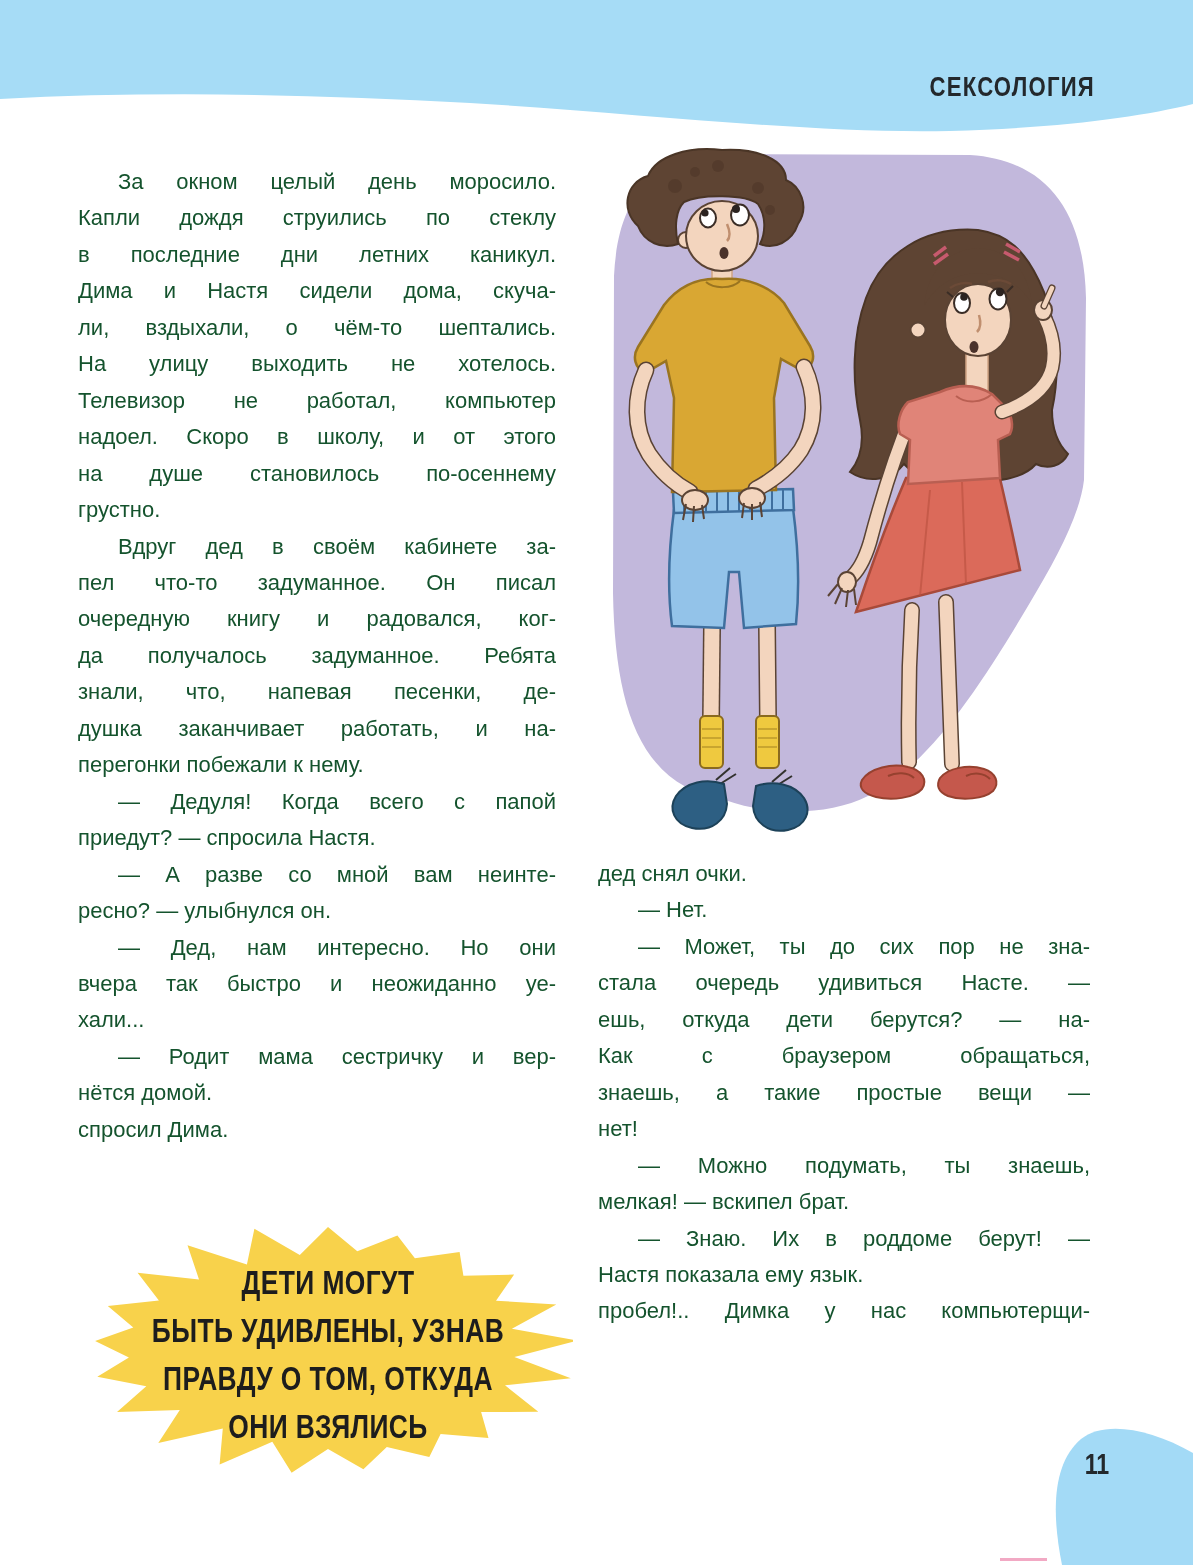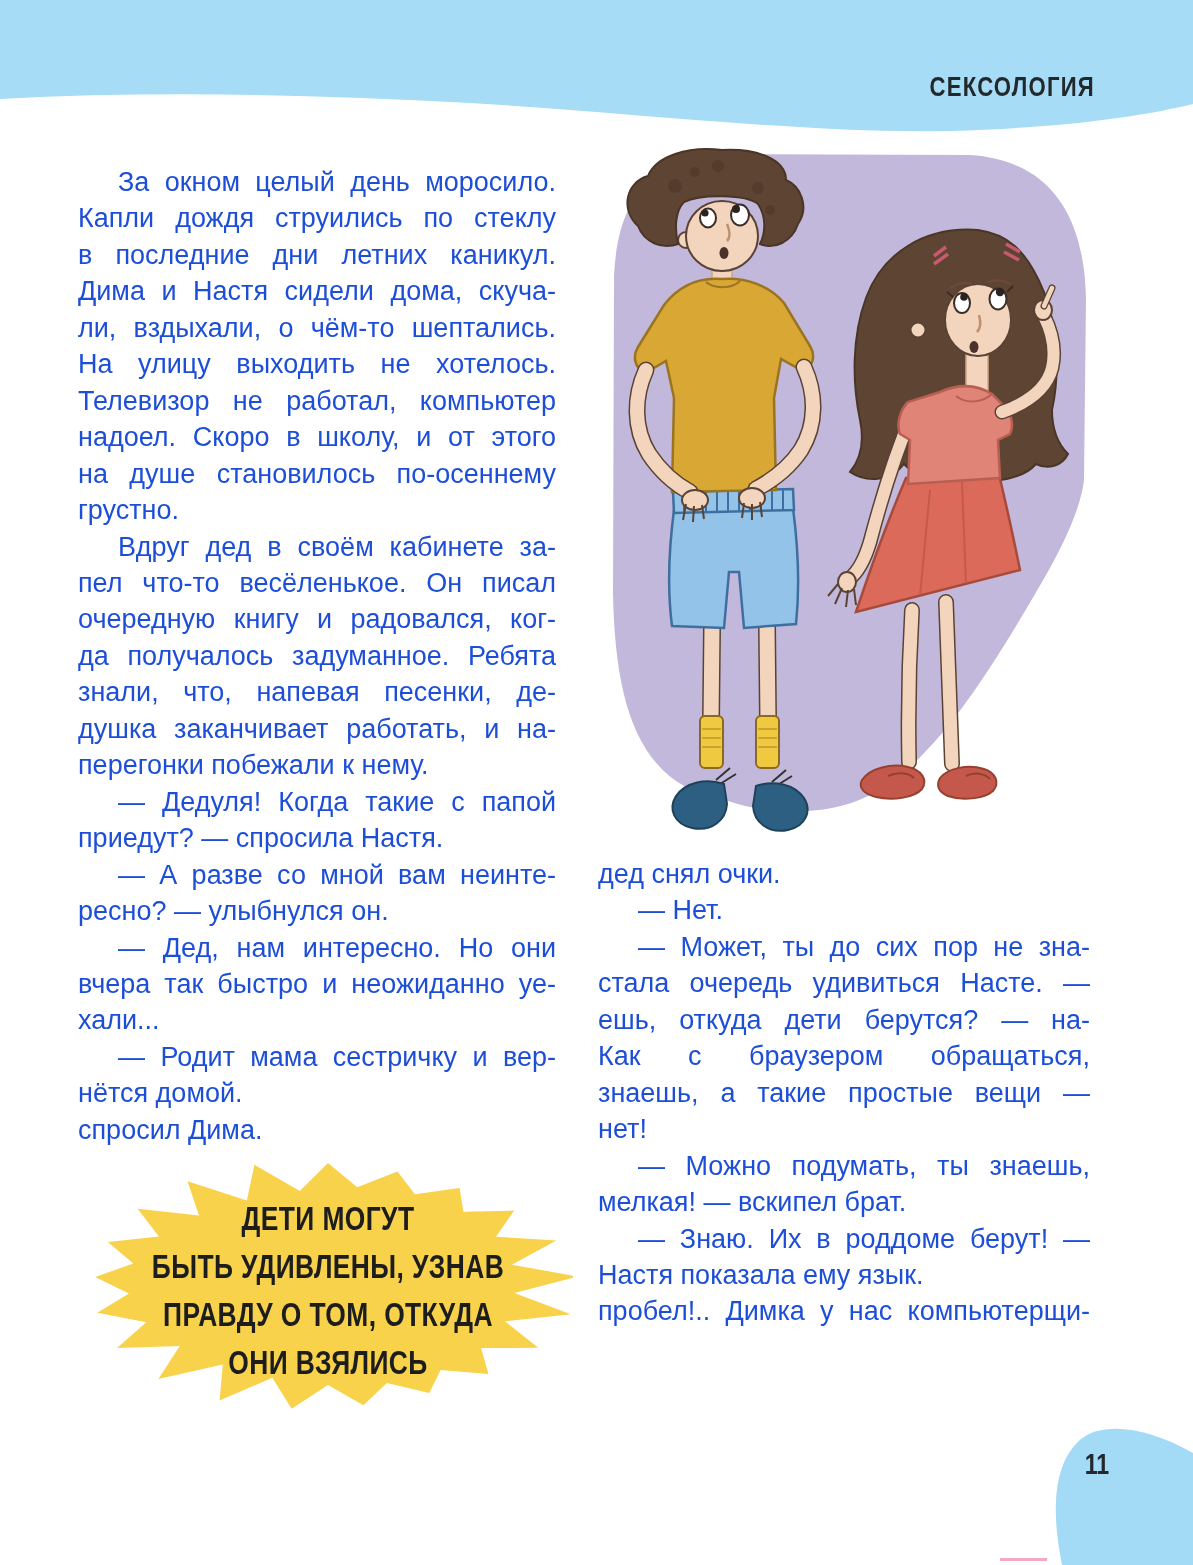--- a/index.html
+++ b/index.html
@@ -12,27 +12,27 @@
   .header-title{
     position:absolute; top:72px; right:98px; width:320px;
     font-size:27px; font-weight:700; letter-spacing:1.5px; color:#23282C;
     text-align:right; transform:scaleX(0.82); transform-origin:right center;
     white-space:nowrap;
   }
   
   .col{position:absolute; color:#1b1b1b;}
   .col-left{left:78px; top:164px; width:478px;}
   .col-right{left:598px; top:856px; width:492px;}
-  .tline{font-size:27px; line-height:36.45px; color:#1d4ed8;}
+  .tline{font-size:22px; line-height:36.45px; color:#14532d;}
   .jst{text-align:justify; text-align-last:justify; -moz-text-align-last:justify;}
   .ind{padding-left:40px;}
   
   .illus{position:absolute; left:600px; top:148px; width:492px; height:695px;}
   
-  .callout{position:absolute; left:83px; top:1158px; width:490px; height:258px;}
+  .callout{position:absolute; left:83px; top:1222px; width:490px; height:258px;}
   .callout svg{position:absolute; left:0; top:0;}
   .callout-text{
     position:absolute; left:0; top:37px; width:490px; text-align:center;
     transform:scaleX(0.8); transform-origin:center top;
   }
   .callout-text .tline{
     font-size:33px; line-height:48px; font-weight:700; letter-spacing:0.5px;
     color:#1d1d1d; white-space:nowrap;
   }
   
@@ -60,27 +60,27 @@
       <div class="tline jst">Капли дождя струились по стеклу</div>
       <div class="tline jst">в последние дни летних каникул.</div>
       <div class="tline jst">Дима и Настя сидели дома, скуча-</div>
       <div class="tline jst">ли, вздыхали, о чём-то шептались.</div>
       <div class="tline jst">На улицу выходить не хотелось.</div>
       <div class="tline jst">Телевизор не работал, компьютер</div>
       <div class="tline jst">надоел. Скоро в школу, и от этого</div>
       <div class="tline jst">на душе становилось по-осеннему</div>
       <div class="tline">грустно.</div>
       <div class="tline ind jst">Вдруг дед в своём кабинете за-</div>
-      <div class="tline jst">пел что-то весёленькое. Он писал</div>
+      <div class="tline jst">пел что-то задуманное. Он писал</div>
       <div class="tline jst">очередную книгу и радовался, ког-</div>
       <div class="tline jst">да получалось задуманное. Ребята</div>
       <div class="tline jst">знали, что, напевая песенки, де-</div>
       <div class="tline jst">душка заканчивает работать, и на-</div>
       <div class="tline">перегонки побежали к нему.</div>
-      <div class="tline ind jst">— Дедуля! Когда такие с папой</div>
+      <div class="tline ind jst">— Дедуля! Когда всего с папой</div>
       <div class="tline">приедут? — спросила Настя.</div>
       <div class="tline ind jst">— А разве со мной вам неинте-</div>
       <div class="tline">ресно? — улыбнулся он.</div>
       <div class="tline ind jst">— Дед, нам интересно. Но они</div>
       <div class="tline jst">вчера так быстро и неожиданно уе-</div>
       <div class="tline">хали...</div>
       <div class="tline ind jst">— Родит мама сестричку и вер-</div>
       <div class="tline">нётся домой.</div>
       <div class="tline">спросил Дима.</div>
     </div>

